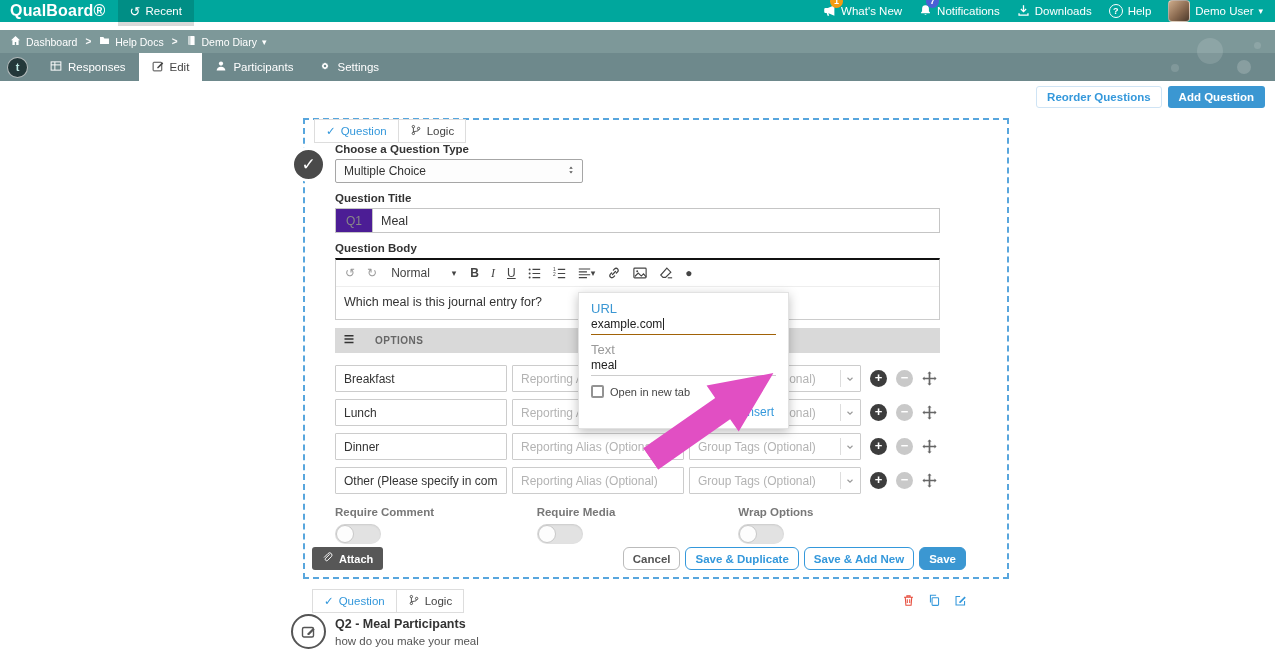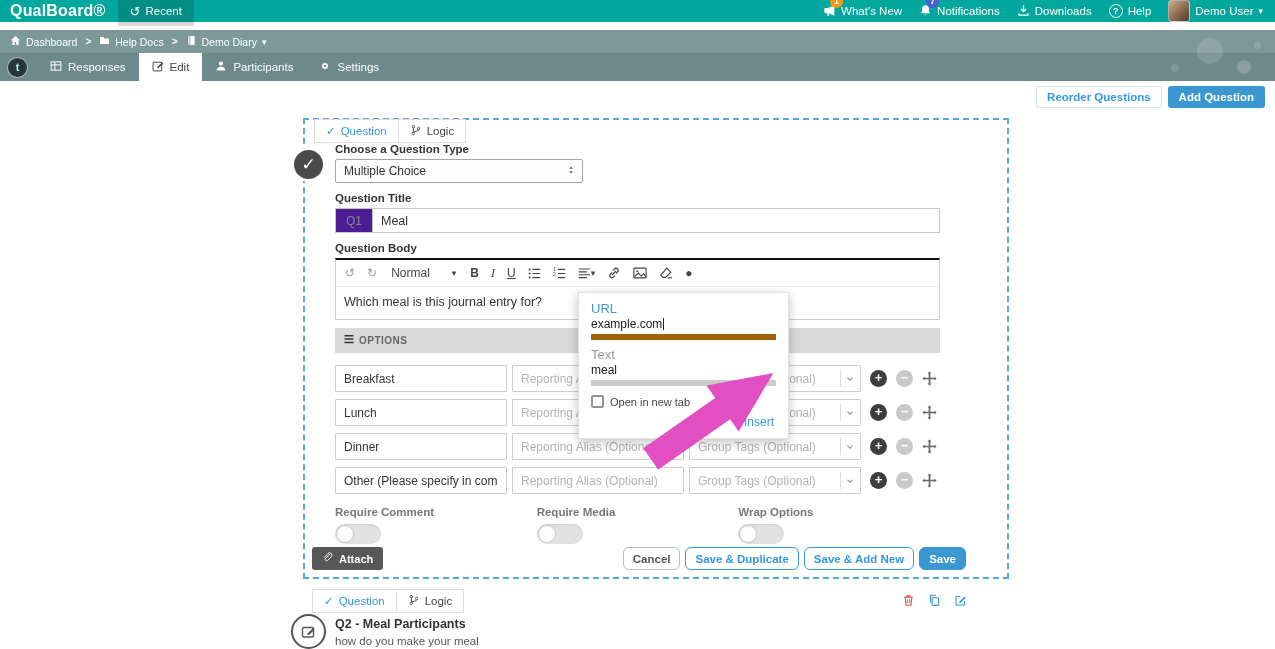--- a/index.html
+++ b/index.html
@@ -61,21 +61,21 @@
   .title-input { flex:1; height:25px; border:1px solid #c5c5c5; padding:0 8px; font-size:12.5px; color:#333; outline:none; }
 
   .rte { border:1px solid #ccc; border-top:2px solid #111; margin-bottom:8px; }
   .rte-toolbar { height:27px; display:flex; align-items:center; padding:0 9px; gap:12px; border-bottom:1px solid #eee; font-size:12px; color:#444; }
   .tbtn { cursor:pointer; display:flex; align-items:center; line-height:1; }
   .tbtn.muted { color:#9a9a9a; }
   .format { display:flex; align-items:center; gap:22px; cursor:pointer; padding:0 2px; }
   .bold-g { font-weight:bold; } .italic-g { font-style:italic; font-family:"Liberation Serif",serif; } .under-g { text-decoration:underline; }
   .rte-content { min-height:32px; padding:8px; font-size:12.5px; color:#333; }
 
-  .options-bar { height:25px; background:#d9d9d9; display:flex; align-items:center; gap:4px; padding:0 8px; margin-bottom:12px; }
+  .options-bar { height:25px; background:#d9d9d9; display:flex; align-items:center; gap:20px; padding:0 8px; margin-bottom:12px; }
   .olabel { font-size:10px; font-weight:bold; color:#666; letter-spacing:.5px; }
 
   .orow { display:flex; align-items:center; margin-bottom:7px; }
   .oinput { width:172px; height:27px; border:1px solid #ccc; padding:0 8px; font-size:12px; color:#333; background:#fff; margin-right:5px; outline:none; border-radius:1px; }
   .oinput::placeholder { color:#b3b3b3; }
   .otags { width:172px; height:27px; border:1px solid #ccc; display:flex; align-items:center; padding-left:8px; color:#b3b3b3; font-size:12px; margin-right:9px; background:#fff; cursor:pointer; border-radius:1px; }
   .otags .txt { flex:1; white-space:nowrap; overflow:hidden; }
   .otags .vdiv { width:1px; height:17px; background:#ddd; margin-right:4px; }
   .otags svg { margin-right:5px; }
   .circle-btn { width:17px; height:17px; border-radius:50%; color:#fff; font-size:13px; line-height:15px; text-align:center; margin-right:9px; cursor:pointer; font-weight:bold; flex:none; }
@@ -93,21 +93,21 @@
   .editor-actions { position:absolute; right:41px; bottom:7px; display:flex; gap:5px; }
   .ebtn { height:23px; display:flex; align-items:center; padding:0 9px; font-size:11.5px; font-weight:bold; border-radius:6px; cursor:pointer; white-space:nowrap; }
   .ebtn.cancel { background:#fff; border:1px solid #bbb; color:#555; }
   .ebtn.blue-outline { background:#fff; border:1px solid #3498db; color:#3498db; }
   .ebtn.solid { background:#3b97d2; color:#fff; border:1px solid #3b97d2; }
 
   
   .link-popup { position:absolute; left:578px; top:292px; width:211px; background:#fff; border:1px solid #e2e2e2; box-shadow:0 3px 10px rgba(0,0,0,.25); padding:8px 12px 9px; z-index:30; }
   .lp-label { font-size:13px; color:#3b97d3; }
   .lp-label.gray { color:#9a9a9a; }
-  .lp-value { font-size:12px; color:#222; padding:1px 0 3px; border-bottom:6px solid #a16207; margin-bottom:7px; display:flex; align-items:center; }
+  .lp-value { font-size:12px; color:#222; padding:1px 0 3px; border-bottom:1px solid #a16207; margin-bottom:7px; display:flex; align-items:center; }
   .lp-value.gray { border-bottom-color:#ccc; }
   .caret-bar { width:1px; height:12px; background:#222; margin-left:1px; }
   .lp-check { display:flex; align-items:center; gap:6px; margin:9px 0 5px; font-size:11px; color:#444; }
   .lp-box { width:13px; height:13px; border:2px solid #939393; border-radius:2px; flex:none; cursor:pointer; }
   .lp-insert { text-align:right; color:#3498db; font-size:12px; cursor:pointer; padding:2px 2px 0 0; }
 
   
   .big-arrow { position:absolute; left:637px; top:380px; width:150px; height:72px; transform:rotate(-35deg); z-index:40; pointer-events:none; }
 
   

